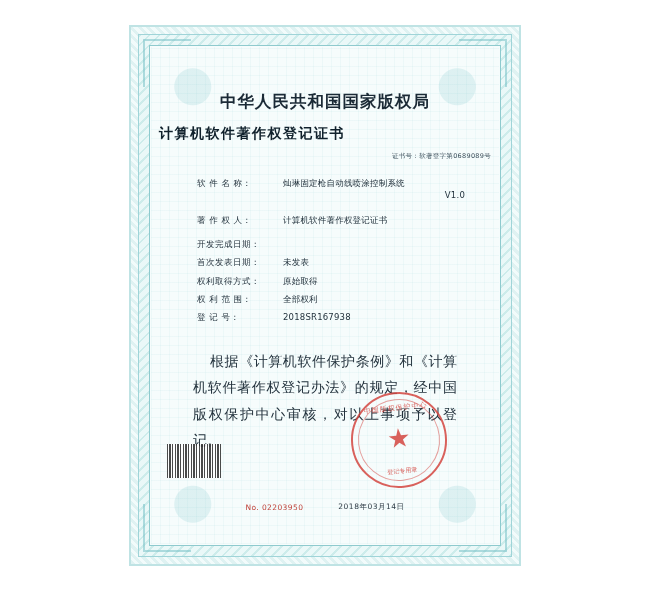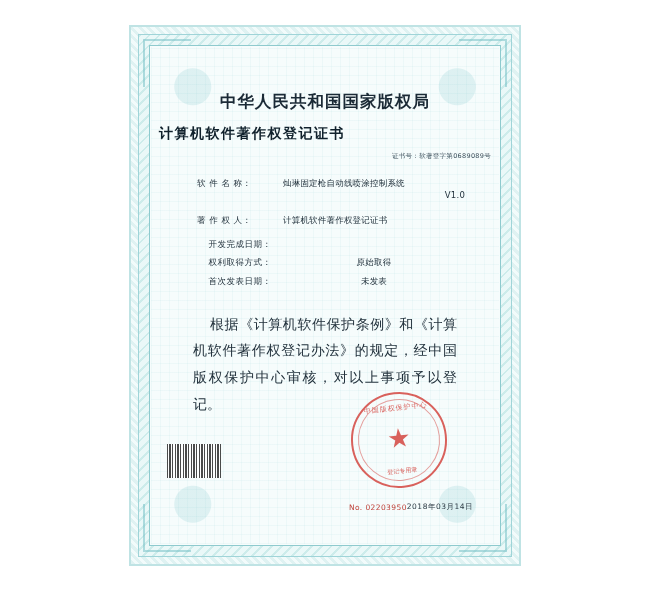--- a/index.html
+++ b/index.html
@@ -120,21 +120,21 @@
     letter-spacing: .5px;
   }
   .row .val {
     flex: 1;
     letter-spacing: .2px;
   }
   .row .val .sub {
     display: block;
     text-align: right;
   }
-  .row.tight { margin-bottom: 6px; text-align: center; }
+  .row.tight { margin-bottom: 6px; }
   .gap-top { margin-top: 12px; }
 
   .statement {
     margin: 24px 34px 0 34px;
     font-size: 14px;
     line-height: 1.9;
     color: #23323d;
     text-indent: 17px;
     text-align: justify;
   }
@@ -193,25 +193,26 @@
     border: 1px solid #d3403a;
     border-radius: 50%;
     opacity: .6;
   }
   .footer {
     position: absolute;
     left: 0; right: 0;
     bottom: 24px;
     padding: 0 18px;
     display: flex;
-    justify-content: flex-end;
+    justify-content: center;
     align-items: flex-end;
     font-size: 7.5px;
     color: #c0443c;
     letter-spacing: .4px;
+    gap: 35px;
   }
   .footer .date {
     color: #2d3b45;
     letter-spacing: .5px;
   }
 </style>
 </head>
 <body>
 
 <div class="page">
@@ -246,30 +247,38 @@
         <div class="row gap-top">
           <div class="lbl">著 作 权 人：</div>
           <div class="val">计算机软件著作权登记证书</div>
         </div>
 
         <div class="row gap-top tight">
           <div class="lbl">开发完成日期：</div>
         </div>
 
         <div class="row tight">
+          <div class="lbl">首次发表日期：</div>
+          <div class="val">未发表</div>
+        </div>
+
+        <div class="row tight">
           <div class="lbl">权利取得方式：</div>
           <div class="val">原始取得</div>
         </div>
 
         <div class="row tight">
-          <div class="lbl">首次发表日期：</div>
-          <div class="val">未发表</div>
-        </div>
-
-
+          <div class="lbl">权 利 范 围：</div>
+          <div class="val">全部权利</div>
+        </div>
+
+        <div class="row tight">
+          <div class="lbl">登 记 号：</div>
+          <div class="val">2018SR167938</div>
+        </div>
 
       </div>
 
       <div class="statement">根据《计算机软件保护条例》和《计算机软件著作权登记办法》的规定，经中国版权保护中心审核，对以上事项予以登记。</div>
 
       <div class="barcode"></div>
 
       <div class="seal">
         <div class="seal-ring"></div>
         <div class="arc-top">中国版权保护中心</div>

